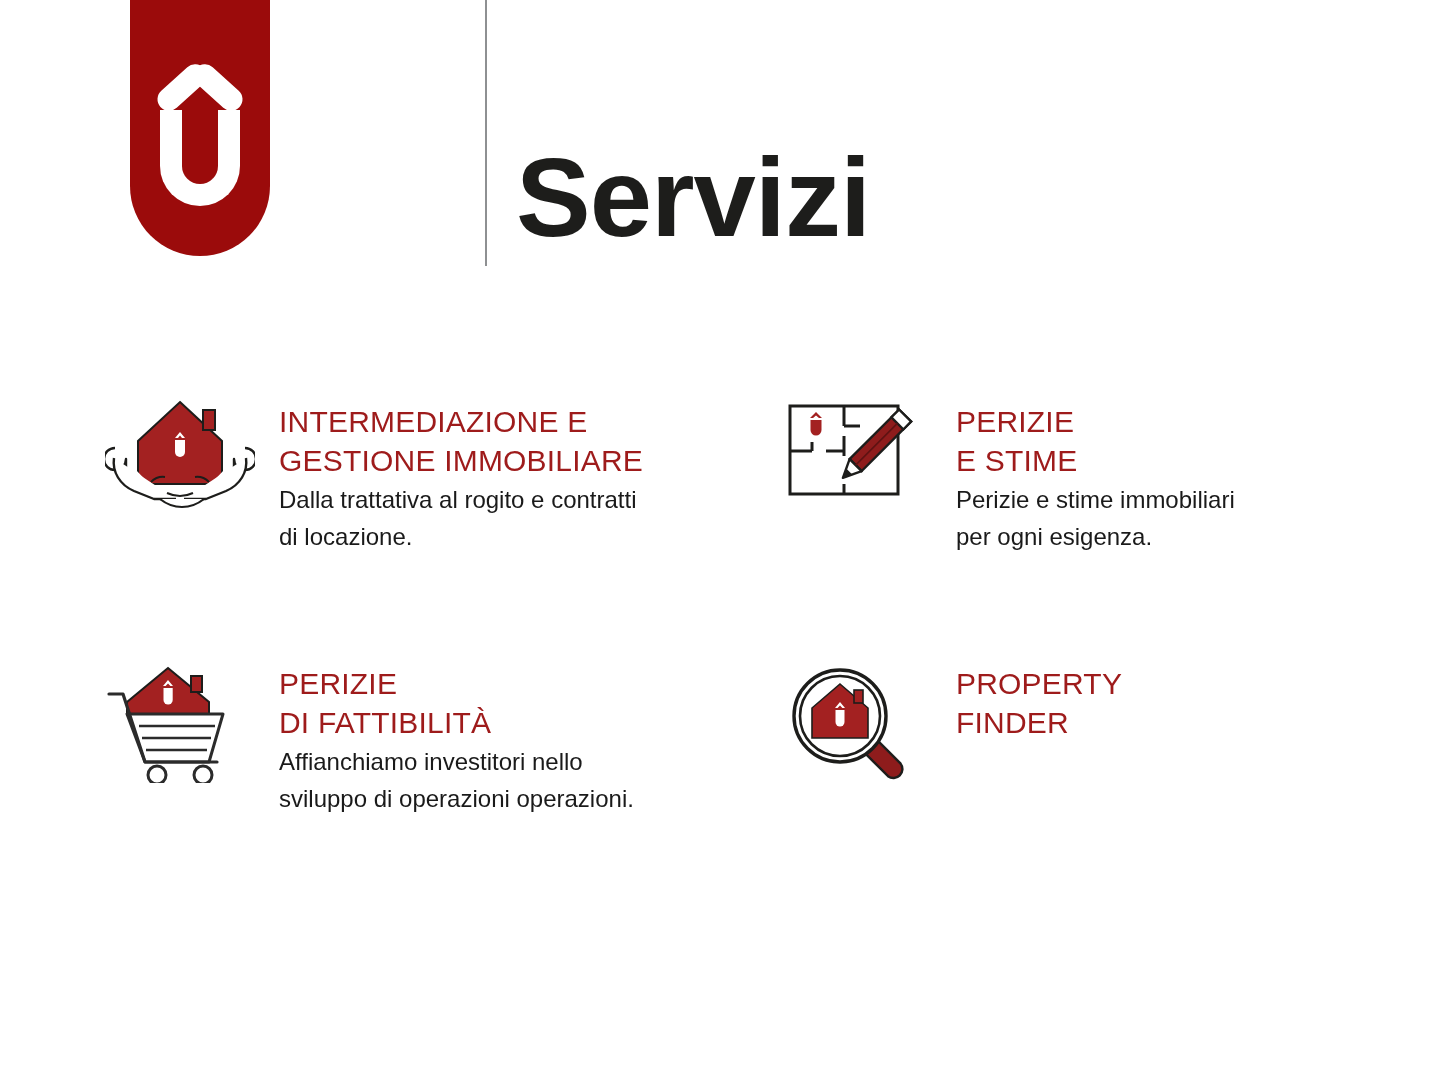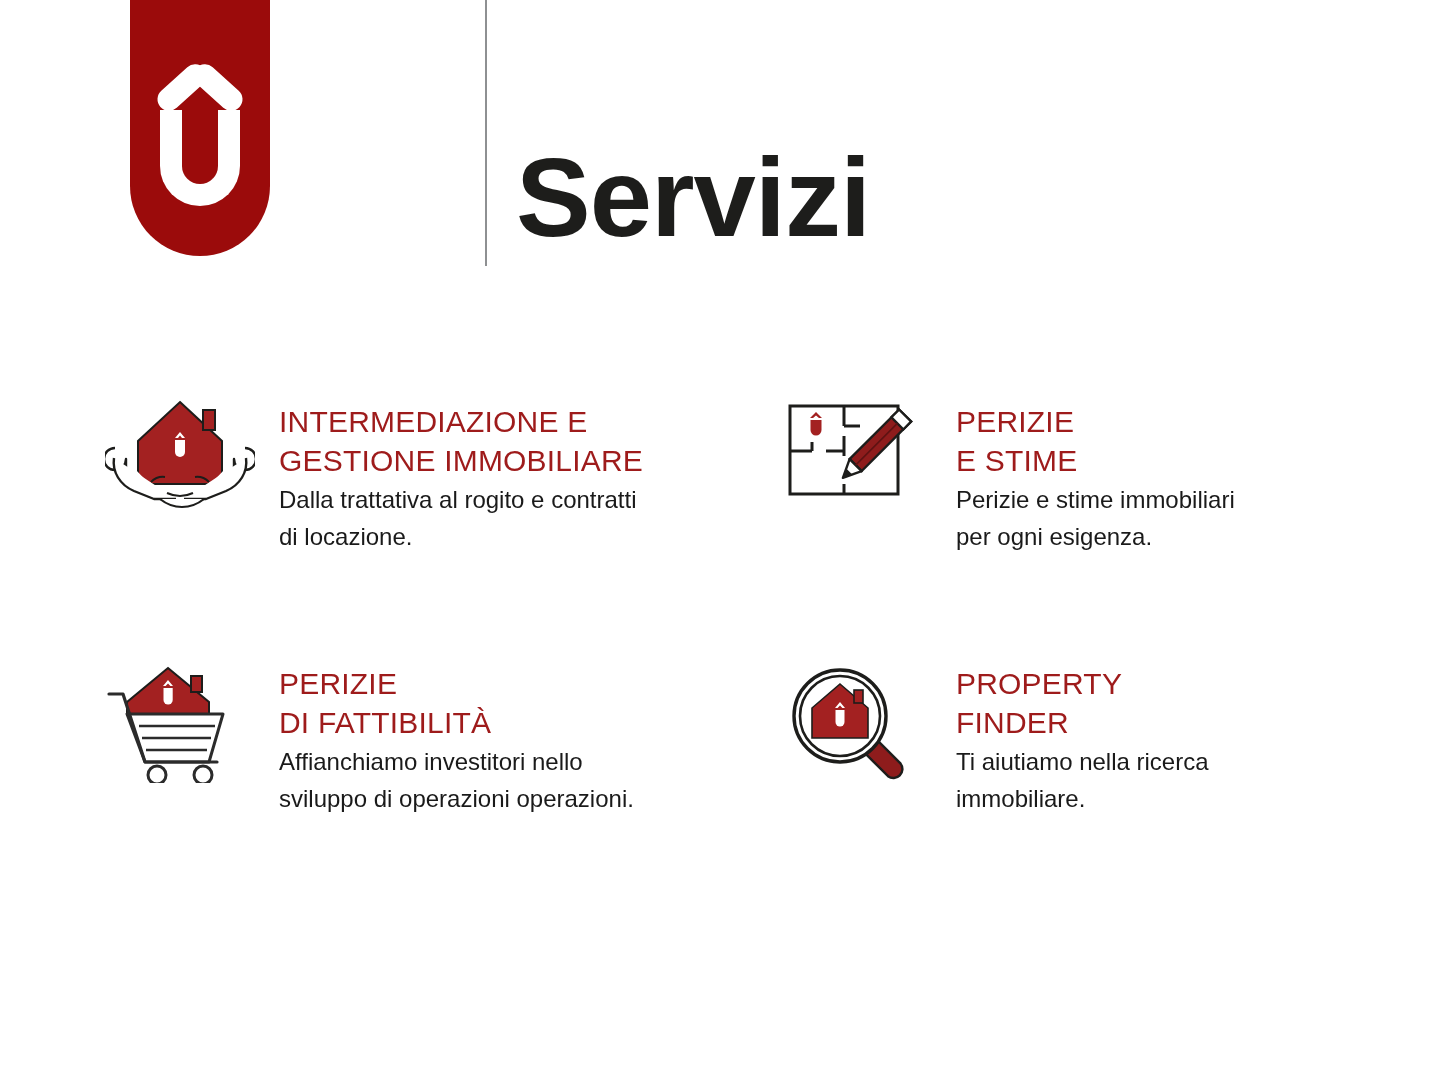--- a/index.html
+++ b/index.html
@@ -278,18 +278,16 @@
           <rect x="72" y="32" width="9" height="13" fill="#A32121" stroke="#1d1d1b" stroke-width="1.6"></rect>
           <g fill="#ffffff">
             <path d="M53 50 L58 44 L63 50 L60.4 50 L58 47.6 L55.6 50 Z"></path>
             <path d="M53.5 52 h9 v12 a4.5 4.5 0 0 1 -9 0 z"></path>
           </g>
         </svg>
       </div>
       <div class="service-text">
         <h3 class="service-heading">PROPERTY
 FINDER</h3>
-        <p class="service-desc">Ti aiutiamo nella ricerca
-immobiliare.</p>
       </div>
     </div>
   </div>
 </div>
 
 </body></html>

